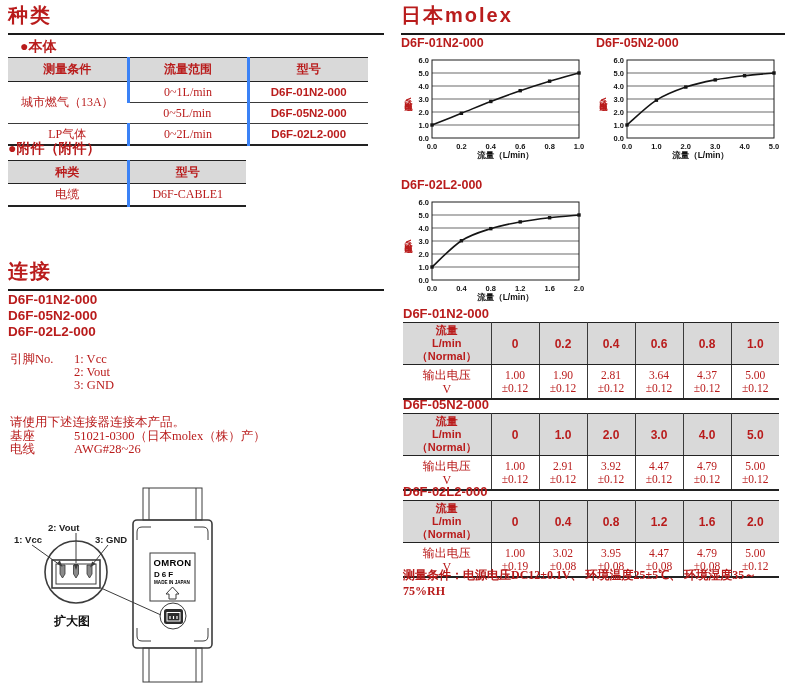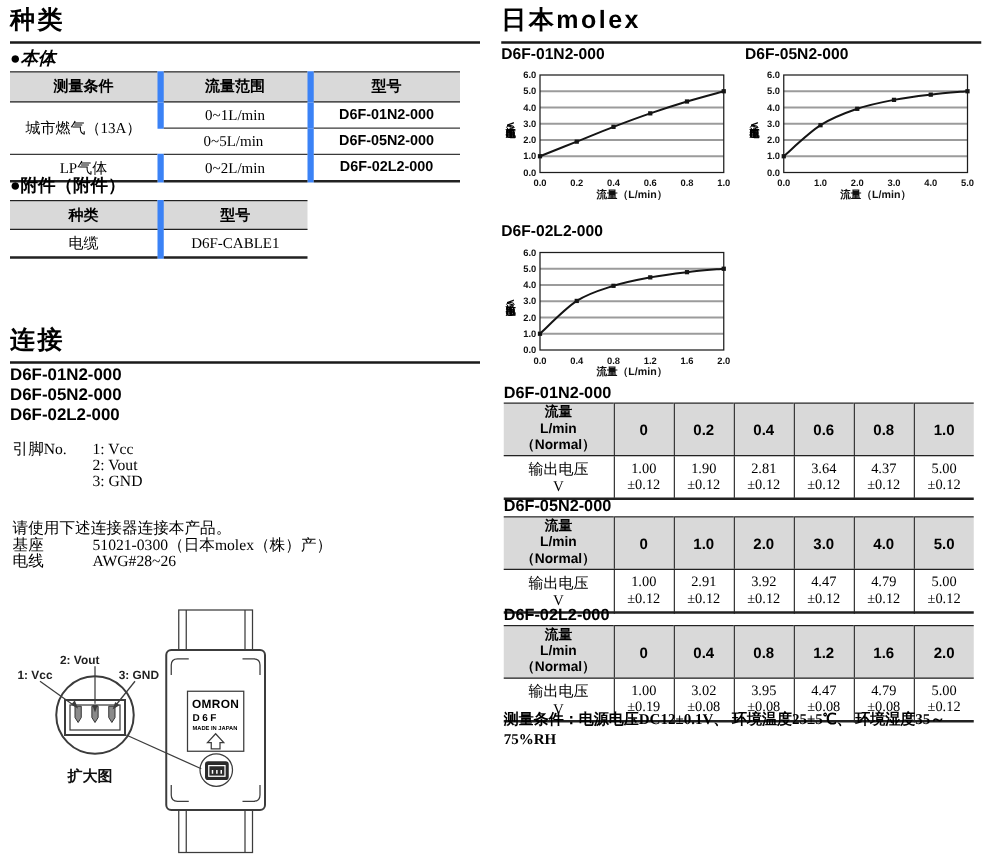--- a/index.html
+++ b/index.html
@@ -1,31 +1,31 @@
 <!DOCTYPE html>
 <html><head>
 <meta charset="utf-8">
 <style>
   html,body{margin:0;padding:0;background:#fff;}
   .page{position:relative;width:787px;height:688px;background:#ffffff;overflow:hidden;
-        font-family:"Liberation Sans",sans-serif;color:#000000;}
+        font-family:"Liberation Sans",sans-serif;color:#b91c1c;}
   .abs{position:absolute;}
 
   
   .sec-h{font-size:20px;font-weight:bold;letter-spacing:2px;margin:0;padding:0 0 4px 0;
          border-bottom:2.5px solid #1a1a1a;}
   .bullet{font-size:14px;font-weight:bold;}
 
   
   table.dtable{border-collapse:collapse;border-top:1.5px solid #222;border-bottom:2px solid #222;
                text-align:center;table-layout:fixed;}
   table.dtable th{background:#d9d9d9;font-size:12px;font-weight:bold;
                   border-bottom:1.8px solid #222;}
   table.dtable td{border-bottom:1px solid #3a3a3a;}
-  table.dtable th + th, table.dtable td + td{border-left:5px solid #3b82f6;}
+  table.dtable th + th, table.dtable td + td{border-left:3px solid #3b82f6;}
   td.ser{font-family:"Liberation Serif",serif;font-size:12px;}
   td.mod{font-size:11.5px;font-weight:bold;}
   tr.r18 td{height:18px;}
   tr.r20 th{height:20px;} tr.r19 td{height:19px;}
   tr.hd th{height:21px;}
 
   
   .specblock{font-family:"Liberation Serif",serif;font-size:12.5px;line-height:13px;}
   .specrow{display:flex;margin-bottom:0;}
   .slabel{width:64px;flex:0 0 64px;}
@@ -63,21 +63,21 @@
 </style>
 </head>
 <body>
 
 <div class="page">
 
   <div class="abs" style="left:8px;top:2px;width:376px;">
     <h1 class="sec-h">种类</h1>
   </div>
 
-  <div class="abs bullet" style="left:8px;top:38px;font-style:italic;">●本体</div>
+  <div class="abs bullet" style="left:20px;top:38px;">●本体</div>
 
   <table class="dtable abs" style="left:8px;top:57px;width:360px;">
     <colgroup>
         <col style="width:120px">
         <col style="width:120px">
         <col style="width:120px">
       </colgroup>
     <tbody>
         <tr class="hd">
       <th>测量条件</th>

